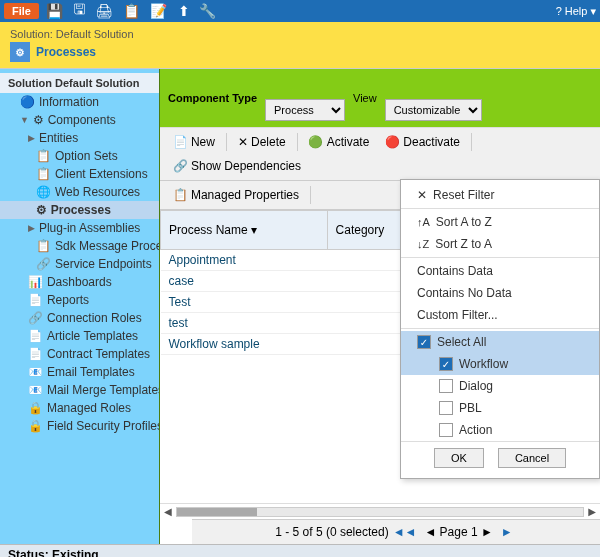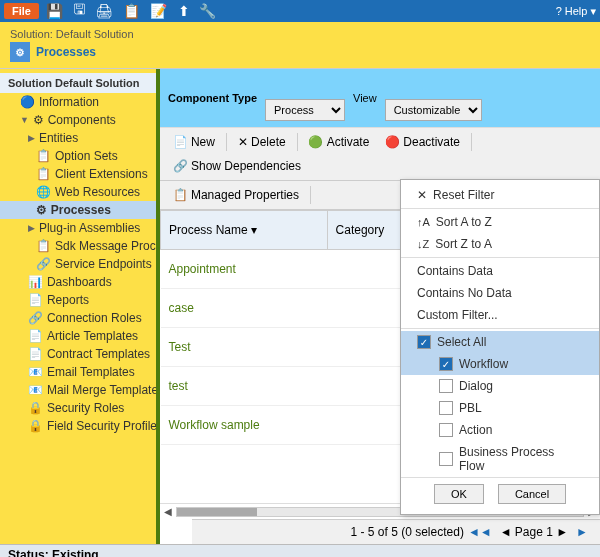--- a/index.html
+++ b/index.html
@@ -14,67 +14,67 @@
     
     .solution-header { background: #fde047; padding: 6px 10px; border-bottom: 1px solid #ccc; display: flex; flex-direction: column; }
     .solution-title { font-size: 11px; color: #555; margin-bottom: 2px; }
     .solution-title-main { font-size: 16px; font-weight: bold; color: #1e6db5; display: flex; align-items: center; gap: 6px; }
     .solution-icon { width: 20px; height: 20px; background: #4a90d9; display: inline-flex; align-items: center; justify-content: center; color: white; font-size: 10px; }
 
     
     .main-layout { display: flex; height: calc(557px - 82px); }
 
     
-    .sidebar { width: 160px; background: #fde047; border-right: 4px solid #4d7c0f; overflow-y: auto; padding: 4px 0; }
+    .sidebar { width: 160px; background: #7dd3fc; border-right: 1px solid #4d7c0f; overflow-y: auto; padding: 4px 0; }
     .sidebar-header { font-weight: bold; font-size: 11px; padding: 4px 8px; color: #333; background: #e8f0f8; }
     .sidebar-item { padding: 2px 8px 2px 12px; cursor: pointer; display: flex; align-items: center; gap: 4px; color: #333; white-space: nowrap; font-size: 11px; }
     .sidebar-item.active { background: #bbd6f0; font-weight: bold; }
     .sidebar-item.indent1 { padding-left: 20px; }
     .sidebar-item.indent2 { padding-left: 28px; }
     .sidebar-item.indent3 { padding-left: 36px; }
     .expand-icon { font-size: 9px; color: #666; }
 
     
     .content { flex: 1; background: white; display: flex; flex-direction: column; position: relative; }
 
     
-    .filter-bar { display: flex; align-items: center; padding: 6px 8px; gap: 8px; background: #7dd3fc; border-bottom: 1px solid #ddd; }
+    .filter-bar { display: flex; align-items: center; padding: 6px 8px; gap: 8px; background: #84cc16; border-bottom: 1px solid #ddd; }
     .filter-label { font-weight: bold; font-size: 11px; }
     .filter-select { height: 22px; font-size: 11px; border: 1px solid #aaa; padding: 1px 4px; min-width: 80px; margin-top: 24px; }
     .view-label { font-weight: normal; font-size: 11px; }
 
     
     .action-bar { display: flex; align-items: center; padding: 3px 6px; gap: 2px; background: #f0f0f0; border-bottom: 1px solid #ccc; flex-wrap: wrap; }
     .action-btn { display: flex; align-items: center; gap: 3px; padding: 3px 6px; cursor: pointer; font-size: 11px; border: 1px solid transparent; background: transparent; white-space: nowrap; }
     .action-separator { width: 1px; height: 18px; background: #ccc; margin: 0 2px; }
 
     
     .action-bar2 { display: flex; align-items: center; padding: 3px 6px; gap: 2px; background: #f0f0f0; border-bottom: 1px solid #ccc; }
 
     
     .table-area { flex: 1; overflow: auto; position: relative; }
     table { width: 100%; border-collapse: collapse; font-size: 11px; }
     thead tr { background: #e8f0f8; }
     th { padding: 12px 8px; text-align: left; border: 1px solid #ccc; font-weight: normal; white-space: nowrap; cursor: pointer; }
-    td { padding: 12px 8px; border-bottom: 1px solid #eee; color: #4d7c0f; }
+    td { padding: 3px 8px; border-bottom: 1px solid #eee; color: #0c4a6e; }
 
     
     .dropdown-overlay { position: absolute; top: 110px; left: 240px; background: white; border: 1px solid #aaa; box-shadow: 2px 2px 6px rgba(0,0,0,0.2); z-index: 100; min-width: 200px; padding: 4px 0; }
     .dropdown-item { padding: 4px 16px; cursor: pointer; display: flex; align-items: center; gap: 6px; font-size: 11px; color: #333; }
     .dropdown-item.highlighted { background: #bbd6f0; }
     .dropdown-separator { height: 1px; background: #ddd; margin: 2px 0; }
     .checkbox-cell { width: 14px; height: 14px; border: 1px solid #999; display: inline-flex; align-items: center; justify-content: center; background: white; font-size: 10px; }
     .checkbox-checked { background: #1e6db5; color: white; }
 
     
     .dialog-footer { display: flex; justify-content: center; gap: 14px; padding: 6px 8px; border-top: 1px solid #ddd; }
     .dialog-btn { padding: 3px 16px; font-size: 11px; border: 1px solid #aaa; background: #f0f0f0; cursor: pointer; min-width: 50px; }
 
     
-    .pagination-bar { background: #f0f0f0; border-top: 1px solid #ccc; padding: 4px 8px; display: flex; align-items: center; justify-content: flex-end; font-size: 11px; margin-left: 32px; }
+    .pagination-bar { background: #f0f0f0; border-top: 1px solid #ccc; padding: 4px 8px; display: flex; align-items: center; justify-content: center; font-size: 11px; margin-left: 32px; }
     .page-nav { display: flex; align-items: center; gap: 4px; }
     .page-nav-btn { cursor: pointer; color: #1e6db5; padding: 1px 4px; }
 
     
     .status-bar { background: #e0e8f0; border-top: 1px solid #bbb; padding: 3px 8px; font-size: 11px; font-weight: bold; height: 20px; }
 
     
     .scroll-area { display: flex; align-items: center; padding: 2px 4px; border-top: 1px solid #ddd; }
     .scroll-left { cursor: pointer; color: #555; font-size: 10px; }
     .scroll-right { cursor: pointer; color: #555; font-size: 10px; }
@@ -172,21 +172,21 @@
     <div class="sidebar-item indent2">
       <span>📧</span>
       <span>Email Templates</span>
     </div>
     <div class="sidebar-item indent2">
       <span>📧</span>
       <span>Mail Merge Templates</span>
     </div>
     <div class="sidebar-item indent2">
       <span>🔒</span>
-      <span>Security Roles</span>
+      <span>Managed Roles</span>
     </div>
     <div class="sidebar-item indent2">
       <span>🔒</span>
       <span>Field Security Profiles</span>
     </div>
   </div>
 
   <div class="content">
 
     <div class="filter-bar">
@@ -321,25 +321,20 @@
       <div class="dropdown-item">
         <span style="width:16px;"></span>
         <span class="checkbox-cell"></span>
         <span>PBL</span>
       </div>
       <div class="dropdown-item">
         <span style="width:16px;"></span>
         <span class="checkbox-cell"></span>
         <span>Action</span>
       </div>
-      <div class="dropdown-item">
-        <span style="width:16px;"></span>
-        <span class="checkbox-cell"></span>
-        <span>Business Process Flow</span>
-      </div>
       <div class="dialog-footer">
         <button class="dialog-btn">OK</button>
         <button class="dialog-btn">Cancel</button>
       </div>
     </div>
 
     <div class="scroll-area">
       <span class="scroll-left">◀</span>
       <div class="scroll-track">
         <div class="scroll-thumb-h"></div>

